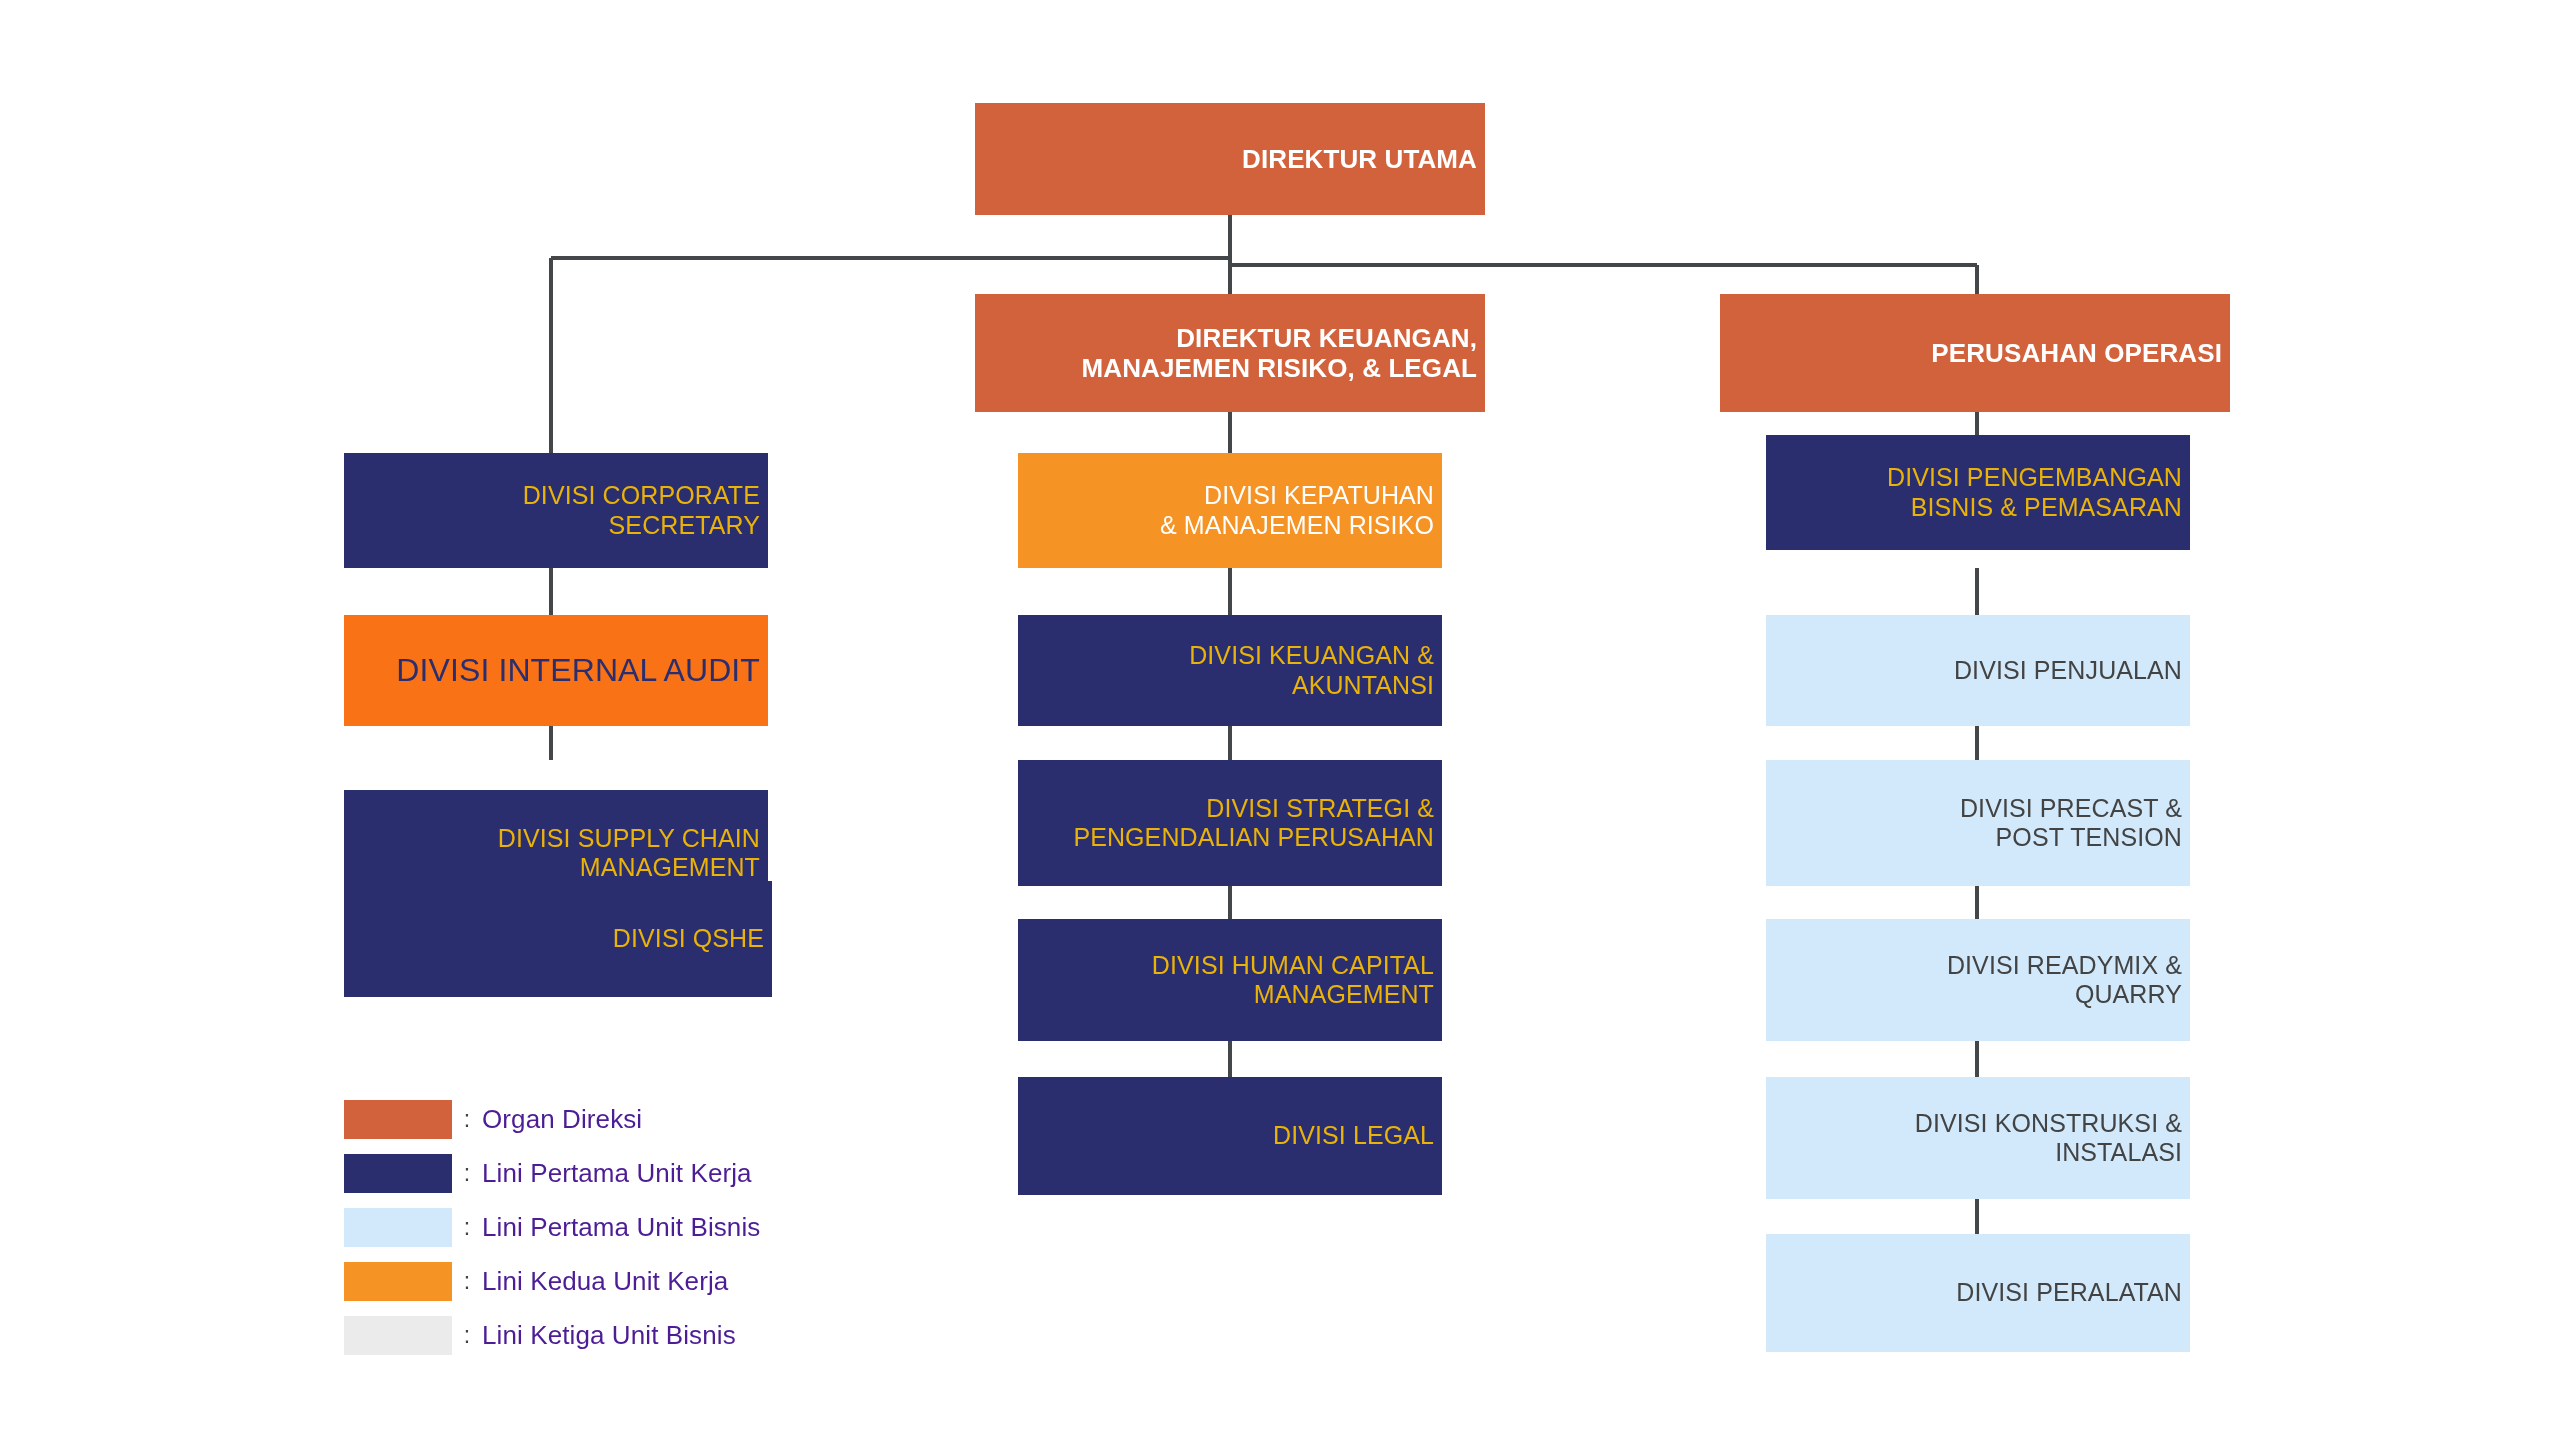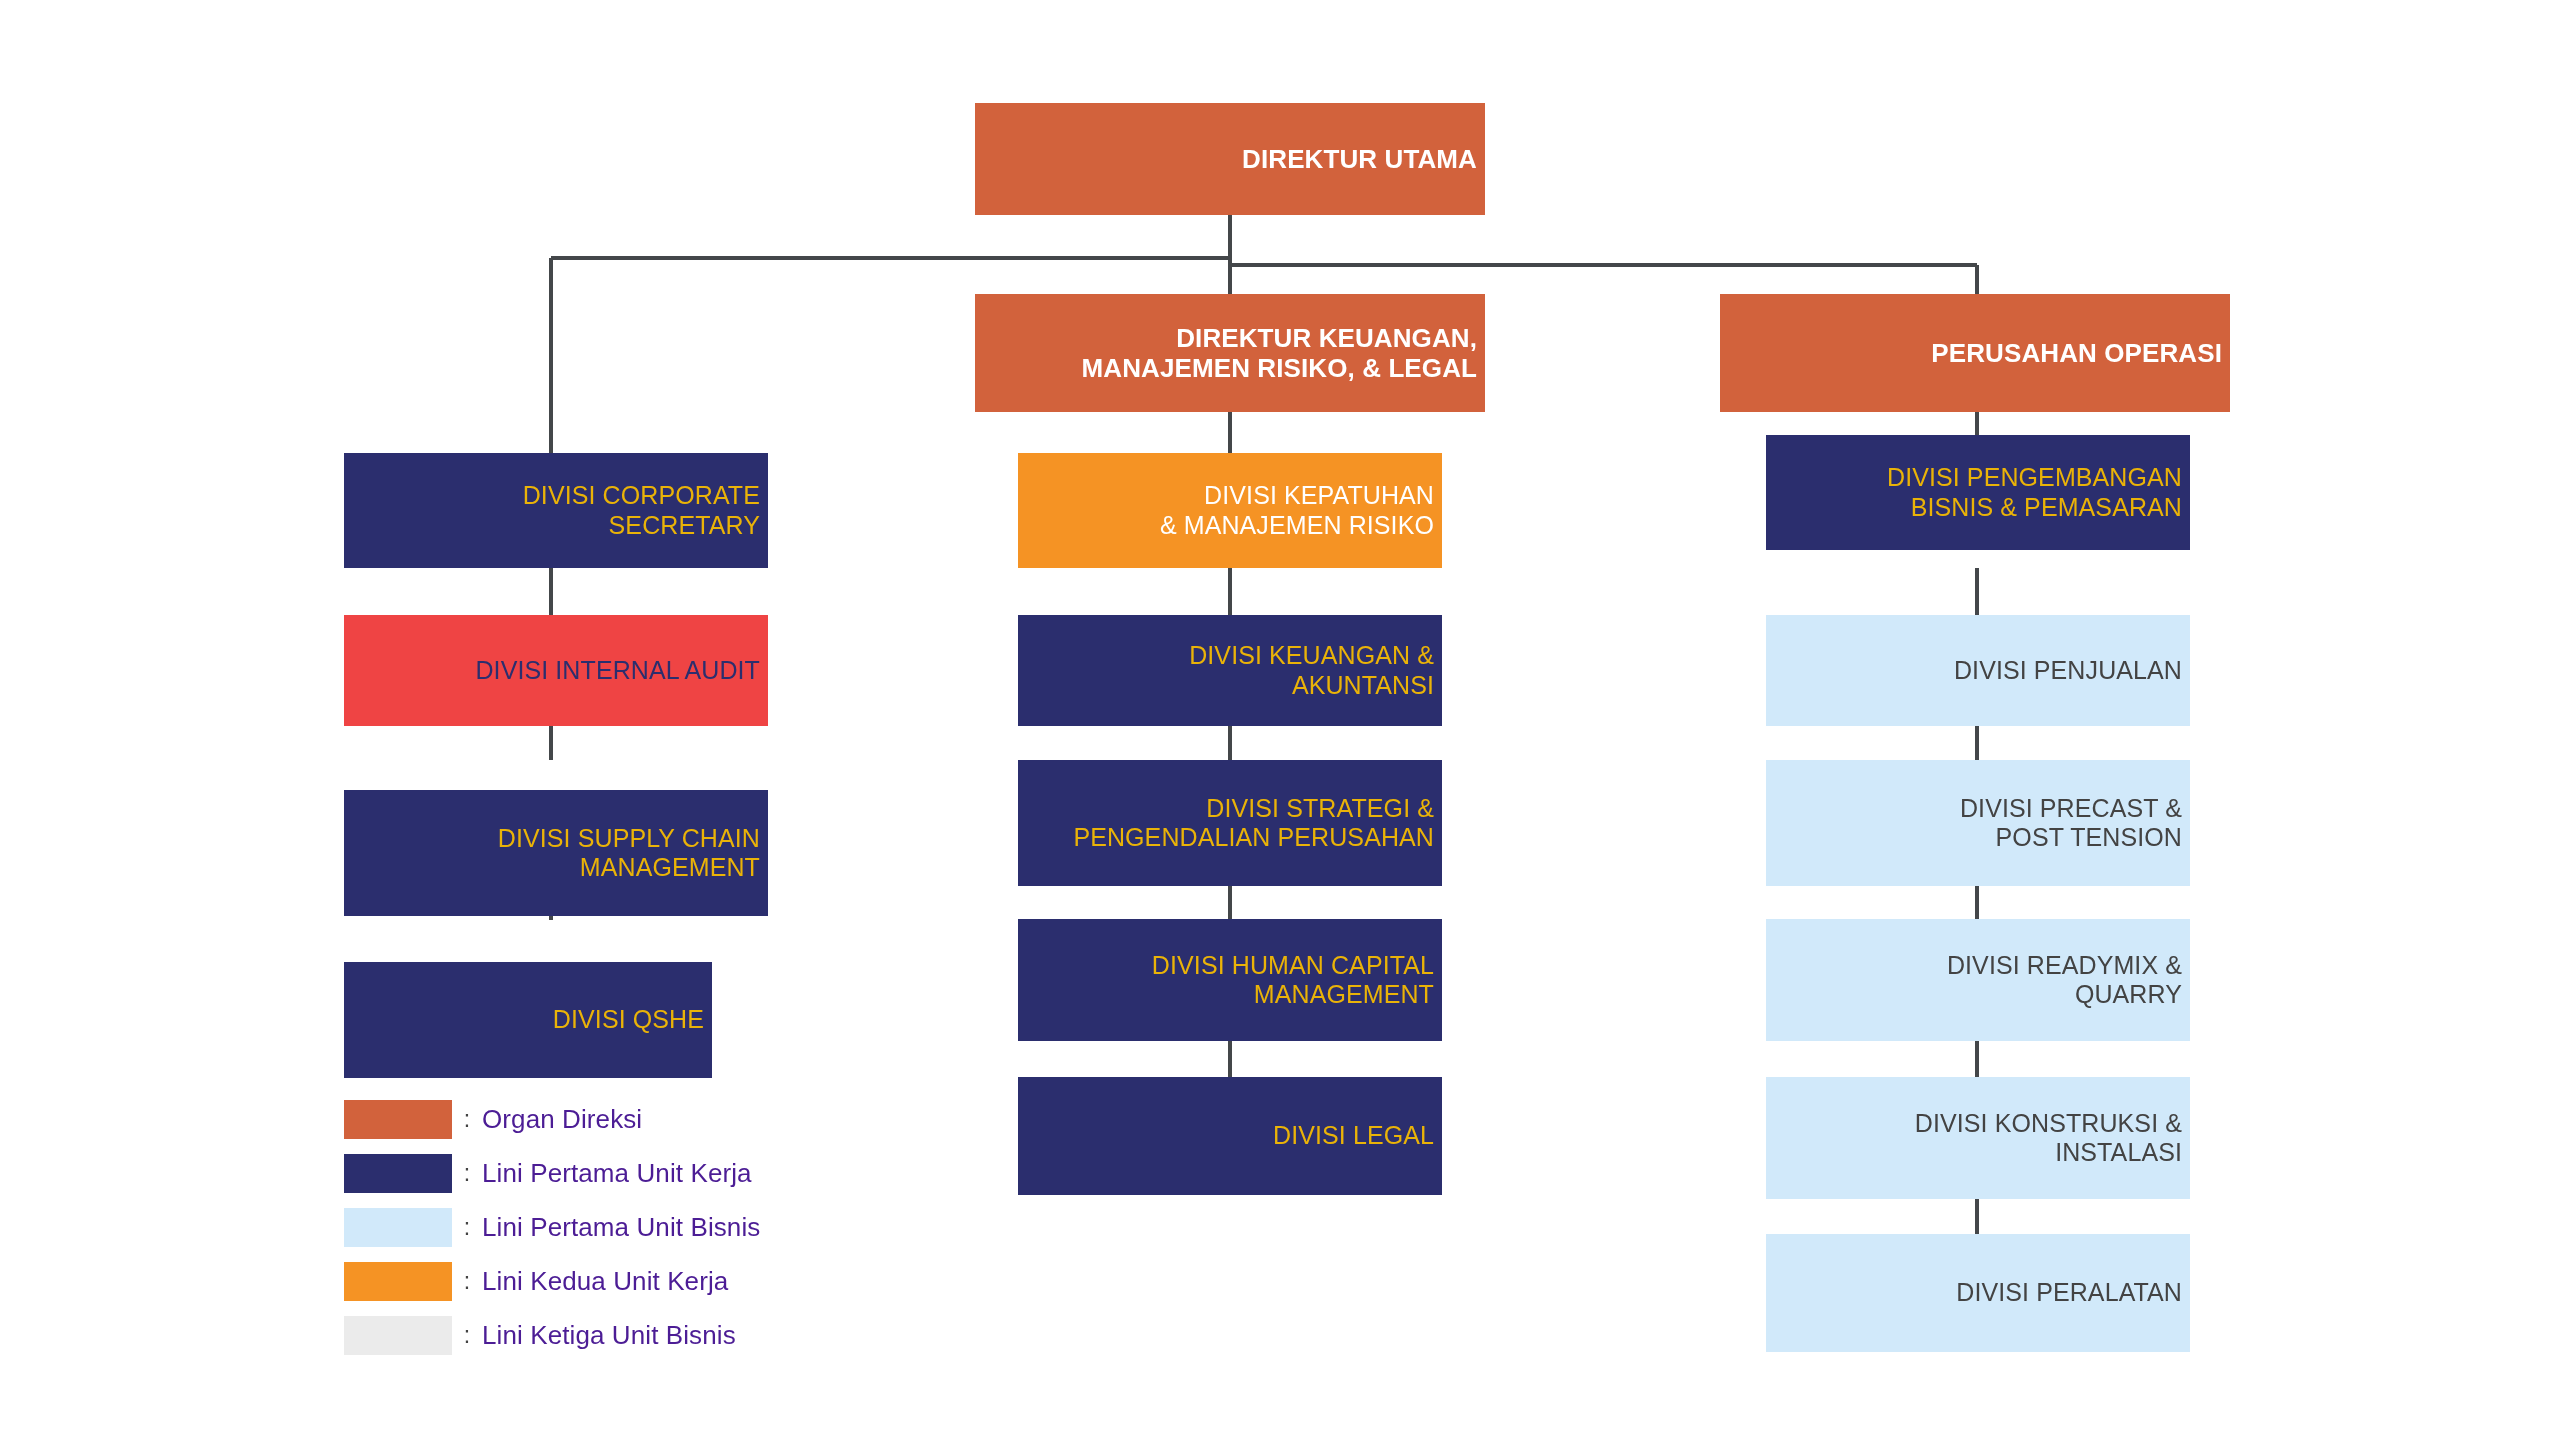--- a/index.html
+++ b/index.html
@@ -70,24 +70,24 @@
     font-weight: 400;
     font-size: 25px;
   }
   .role-unit-kerja-2 {
     background: #f59324;
     color: #ffffff;
     font-weight: 400;
     font-size: 25px;
   }
   .role-unit-bisnis-3 {
-    background: #ef4444;
+    background: #f97316;
     color: #2b2e6e;
     font-weight: 400;
-    font-size: 25px;
+    font-size: 32px;
   }
 
   
   #legend {
     position: absolute;
     left: 344px;
     top: 1092px;
     z-index: 3;
   }
   .legend-row {
@@ -169,21 +169,21 @@
 
   <div class="node role-unit-bisnis-3" style="left:344px; top:615px; width:424px; height:111px;">
     <span class="node-label">DIVISI INTERNAL AUDIT</span>
   </div>
 
   <div class="node role-unit-kerja-1" style="left:344px; top:760px; width:424px; height:126px;margin-top:30px;">
     <span class="node-label">DIVISI SUPPLY CHAIN
 MANAGEMENT</span>
   </div>
 
-  <div class="node role-unit-kerja-1" style="left:344px; top:962px; width:368px; height:116px;padding-left:36px;">
+  <div class="node role-unit-kerja-1" style="left:344px; top:881px; width:428px; height:116px;padding-left:36px;">
     <span class="node-label">DIVISI QSHE</span>
   </div>
 
   <div class="node role-unit-kerja-2" style="left:1018px; top:453px; width:424px; height:115px;">
     <span class="node-label">DIVISI KEPATUHAN
 &amp; MANAJEMEN RISIKO</span>
   </div>
 
   <div class="node role-unit-kerja-1" style="left:1018px; top:615px; width:424px; height:111px;">
     <span class="node-label">DIVISI KEUANGAN &amp;

